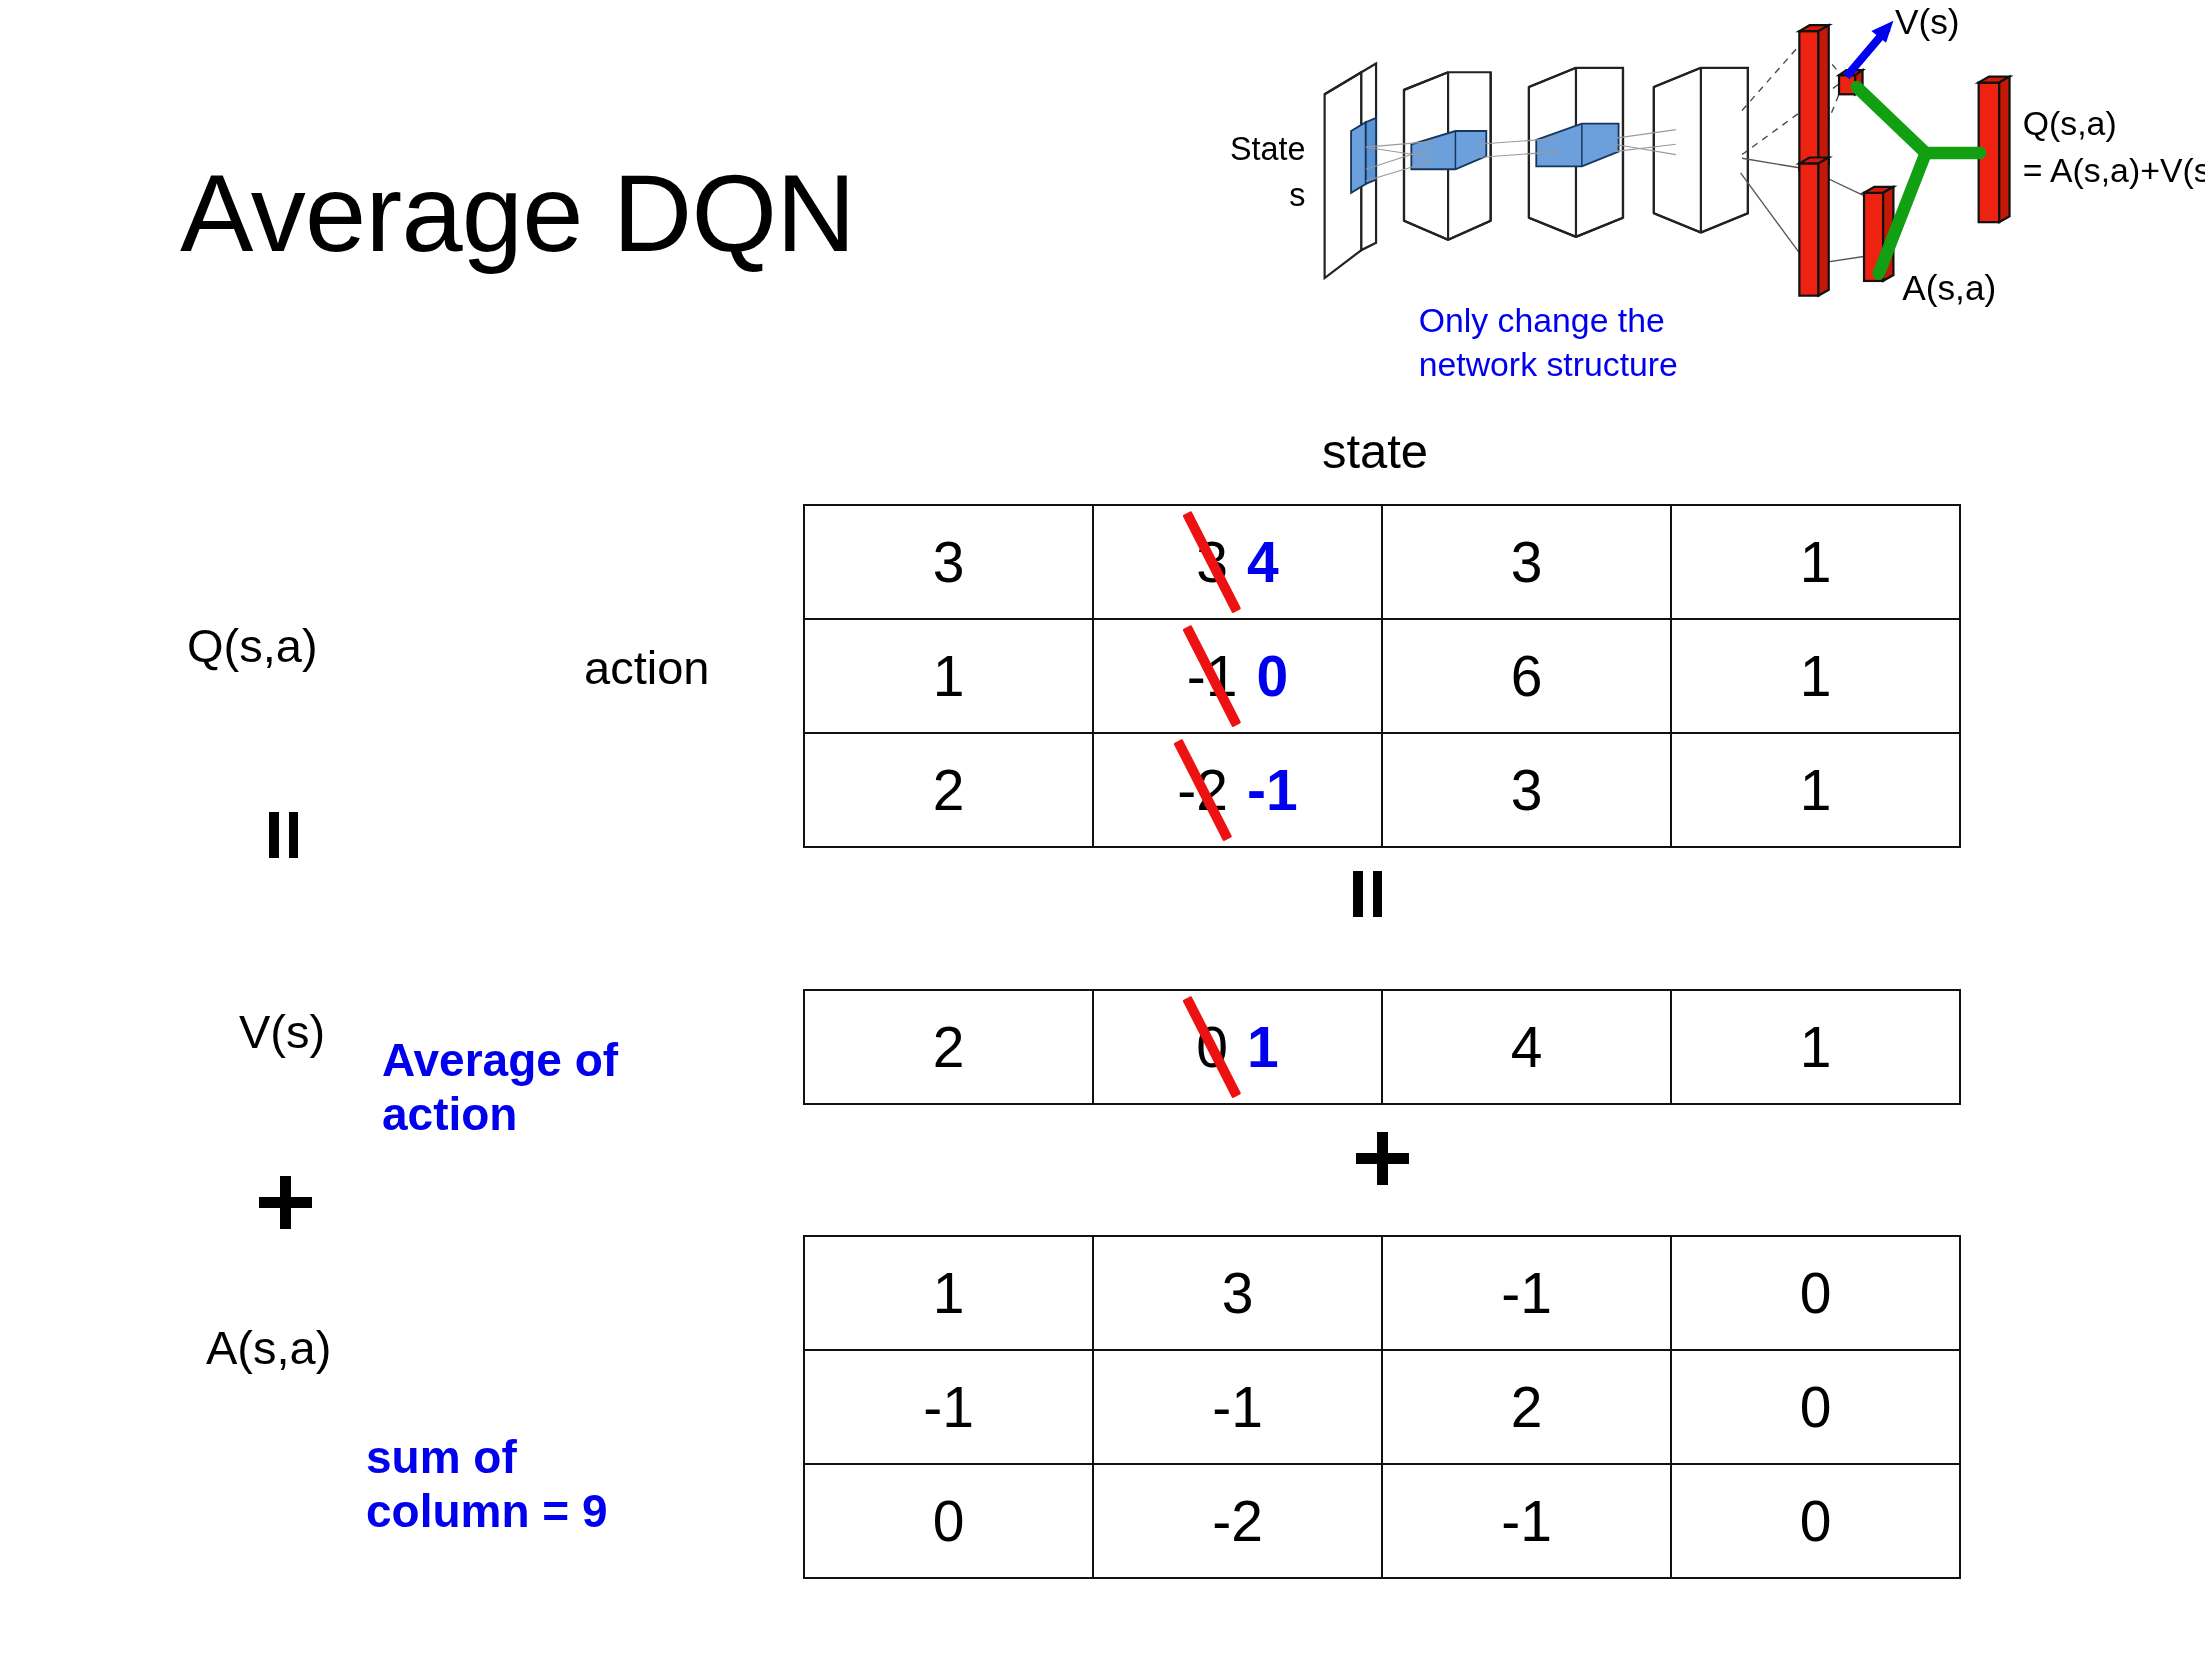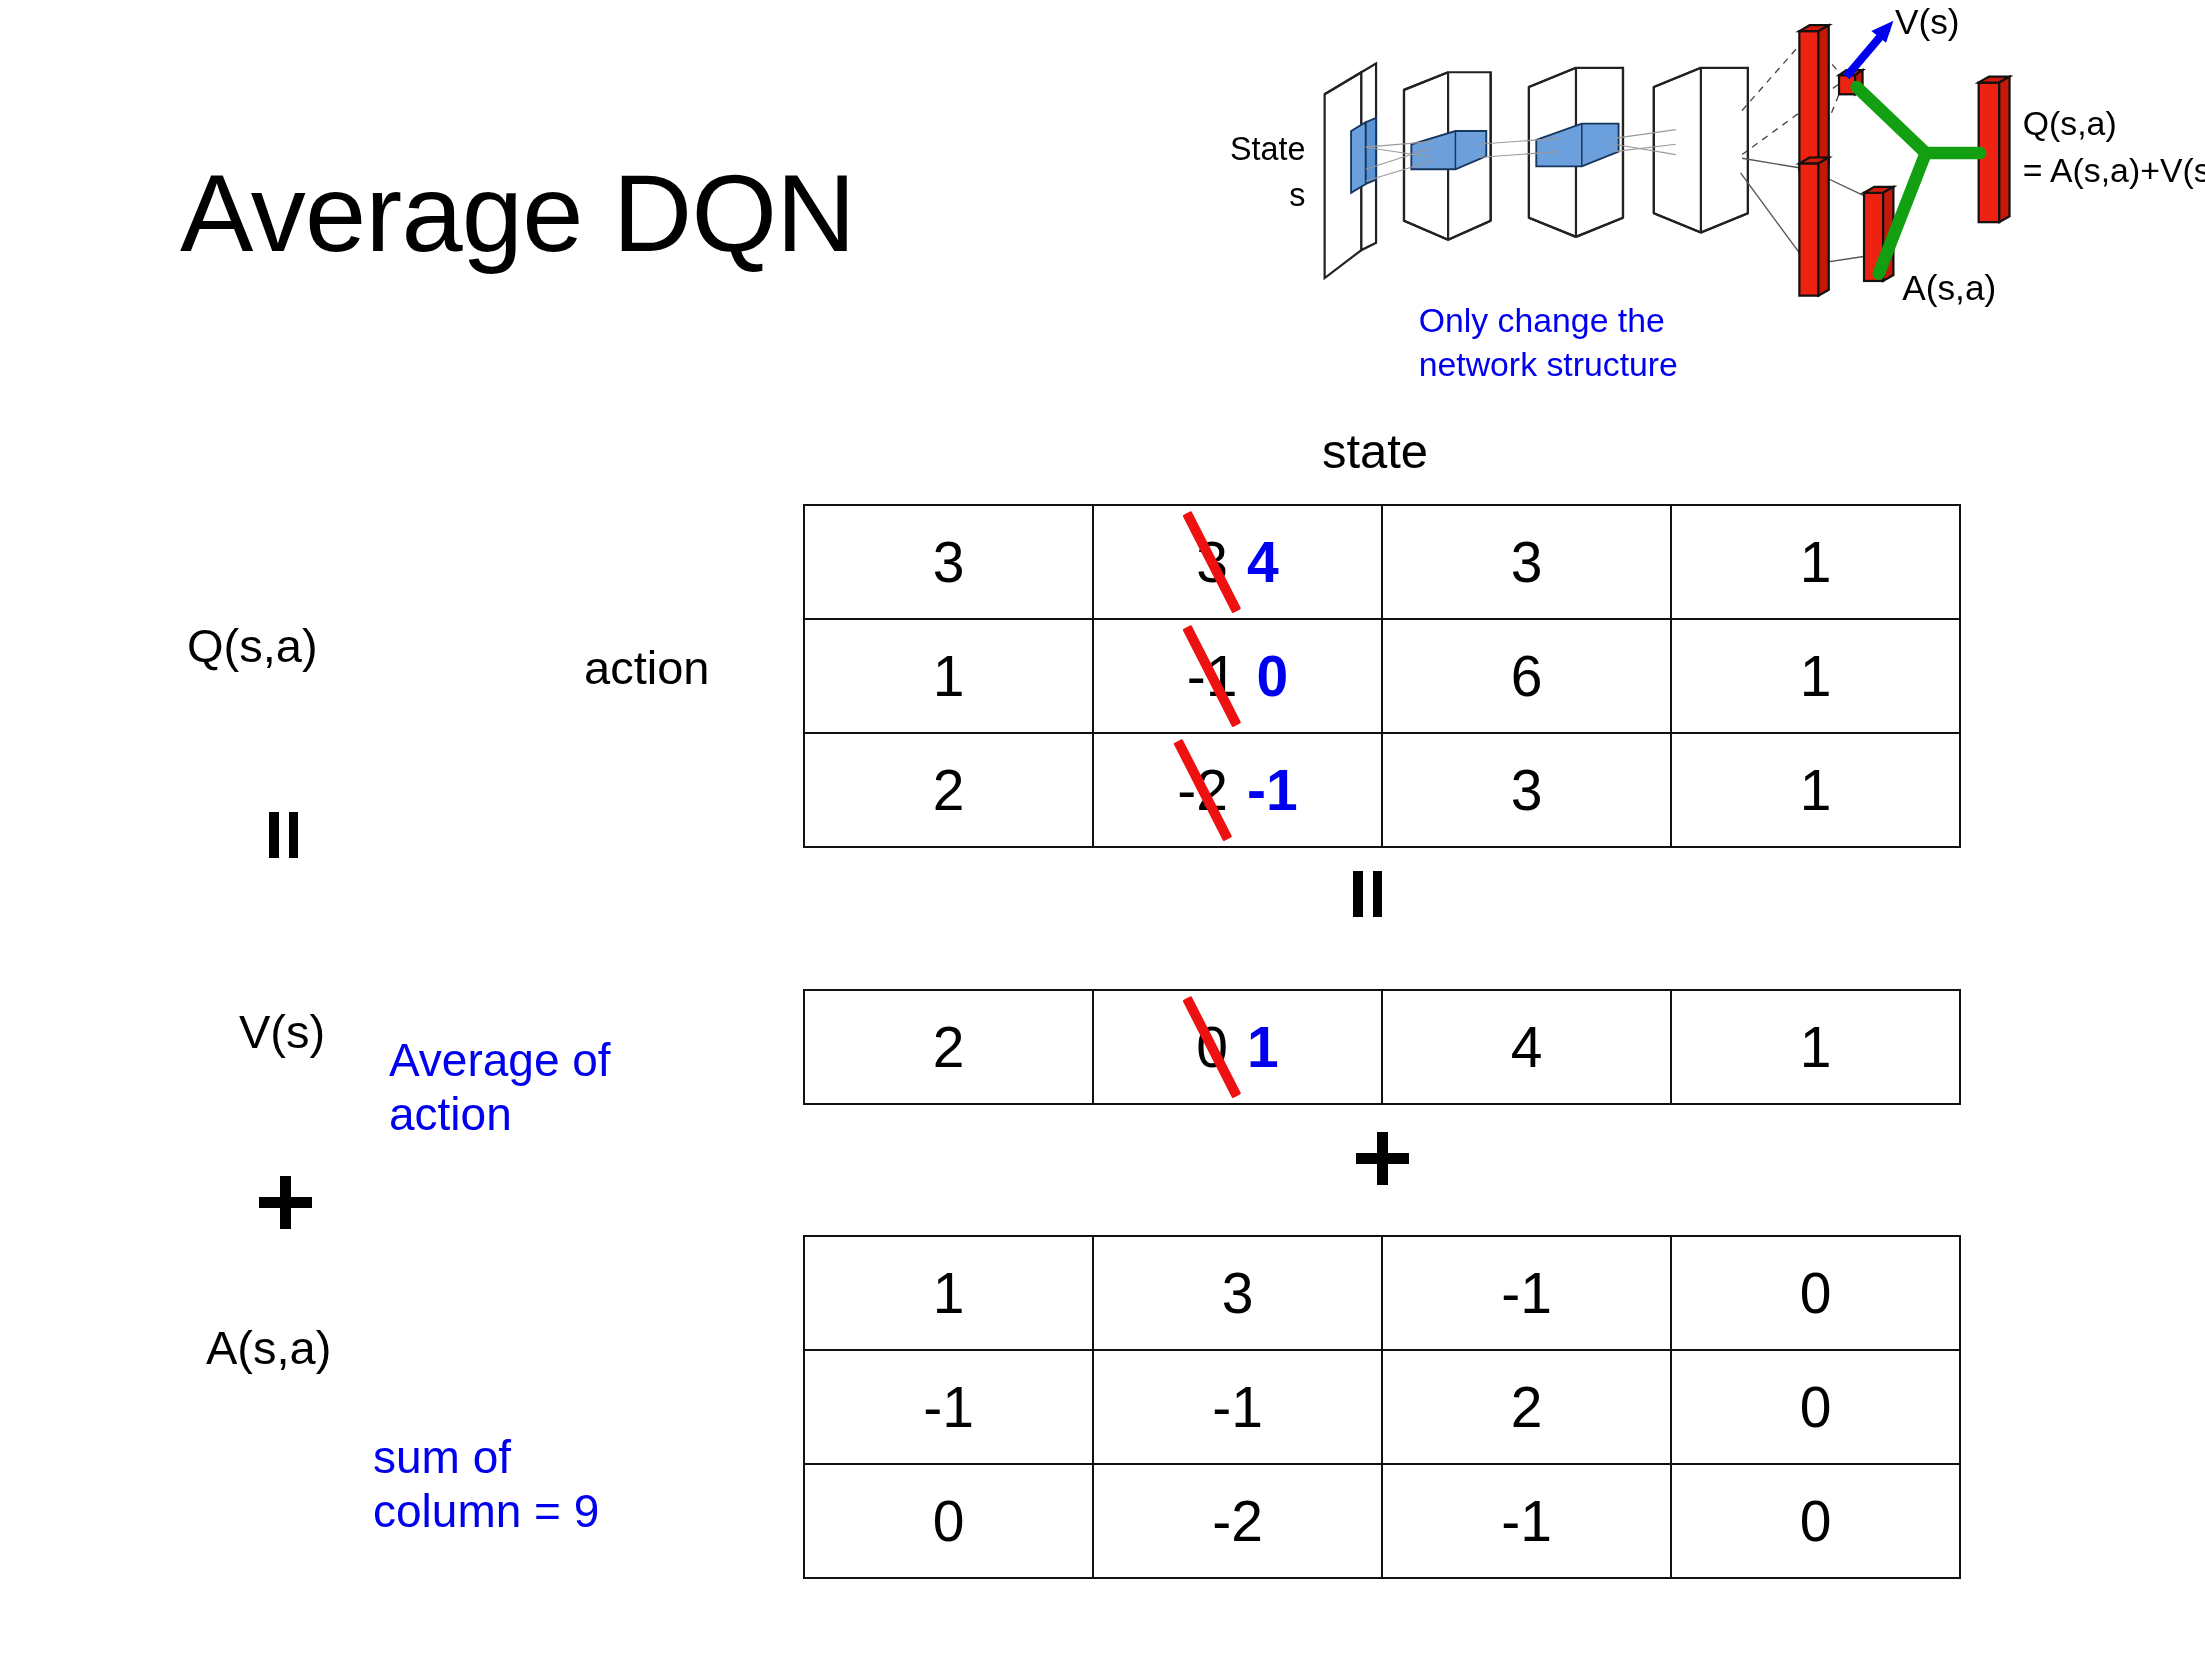--- a/index.html
+++ b/index.html
@@ -16,21 +16,21 @@
     font-size:110px; line-height:1.0; font-weight:400; color:#000;
     letter-spacing:-0.7px; white-space:nowrap;
   }
 
   
   #network-diagram{ left:1088px; top:0px; width:1117px; height:412px; }
   #network-diagram svg{display:block;}
 
   
   .plain-label{ font-size:47px; line-height:1.05; color:#000; white-space:nowrap;}
-  .blue-note{ font-size:46px; line-height:1.18; color:#0000ee; font-weight:400;margin-left:7px;}
+  .blue-note{ font-size:46px; line-height:1.18; color:#0000ee; font-weight:700;}
 
   #label-state{ left:1250px; top:426px; width:250px; text-align:center; font-size:49px;}
   #label-action{ left:584px; top:643px; font-size:47px;}
   #label-q{ left:187px; top:621px; font-size:47px;}
   #label-v{ left:239px; top:1007px; font-size:47px;}
   #label-a{ left:206px; top:1323px; font-size:47px;}
 
   #note-average{ left:382px; top:1033px; width:345px;}
   #note-sum{ left:366px; top:1430px; width:382px;}
 

